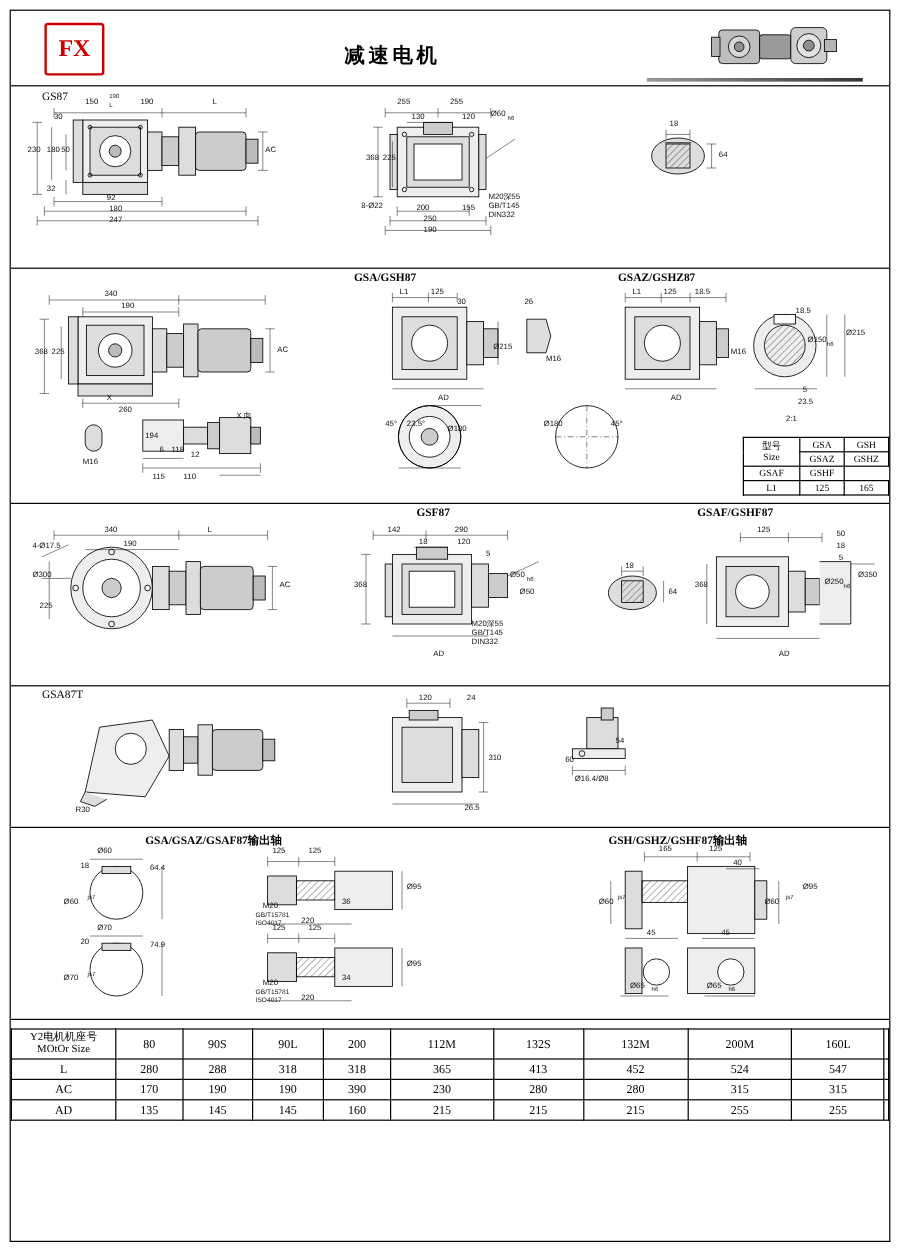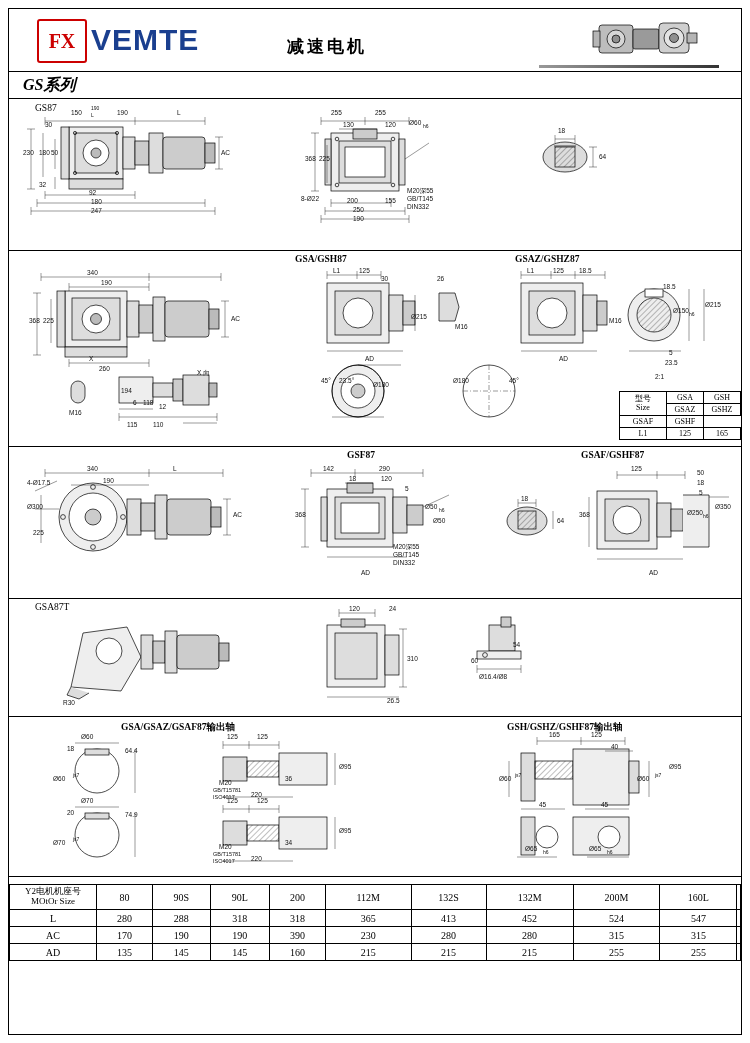--- a/index.html
+++ b/index.html
@@ -39,21 +39,20 @@
 </style>
 </head>
 <body>
 
 <div class="page">
 
   <div class="header">
     <div class="logo-box">
       <span class="fx">FX</span>
     </div>
-    <div class="brand">VEMTE</div>
     <div class="subtitle">减速电机</div>
     <div class="motorpic">
       <svg width="110" height="44" viewBox="0 0 110 44">
         <defs>
           <pattern id="hx" width="4" height="4" patternUnits="userSpaceOnUse" patternTransform="rotate(45)">
             <line x1="0" y1="0" x2="0" y2="4" stroke="#000" stroke-width=".5"></line>
           </pattern>
         </defs>
         <g class="dr">
           <rect x="8" y="8" width="34" height="28" rx="3" fill="#bdbdbd"></rect>
@@ -64,23 +63,20 @@
           <circle cx="83" cy="21" r="10" fill="#e3e3e3"></circle>
           <circle cx="83" cy="21" r="4.5" fill="#8f8f8f"></circle>
           <rect x="96" y="16" width="10" height="10" fill="#b5b5b5"></rect>
           <rect x="2" y="14" width="7" height="16" fill="#b5b5b5"></rect>
         </g>
       </svg>
     </div>
     <div class="rule"></div>
   </div>
 
-  <div class="series">
-    <span>GS系列</span>
-  </div>
 
   <div class="row r1">
     <div class="cap" style="left:26px;top:4px;">GS87</div>
 
     <svg width="734" height="152">
 
       <g class="dr">
         <rect x="60" y="28" width="54" height="52" fill="#eee"></rect>
         <rect x="66" y="34" width="42" height="40" fill="#ddd"></rect>
         <circle cx="87" cy="54" r="13" fill="#fff"></circle>

